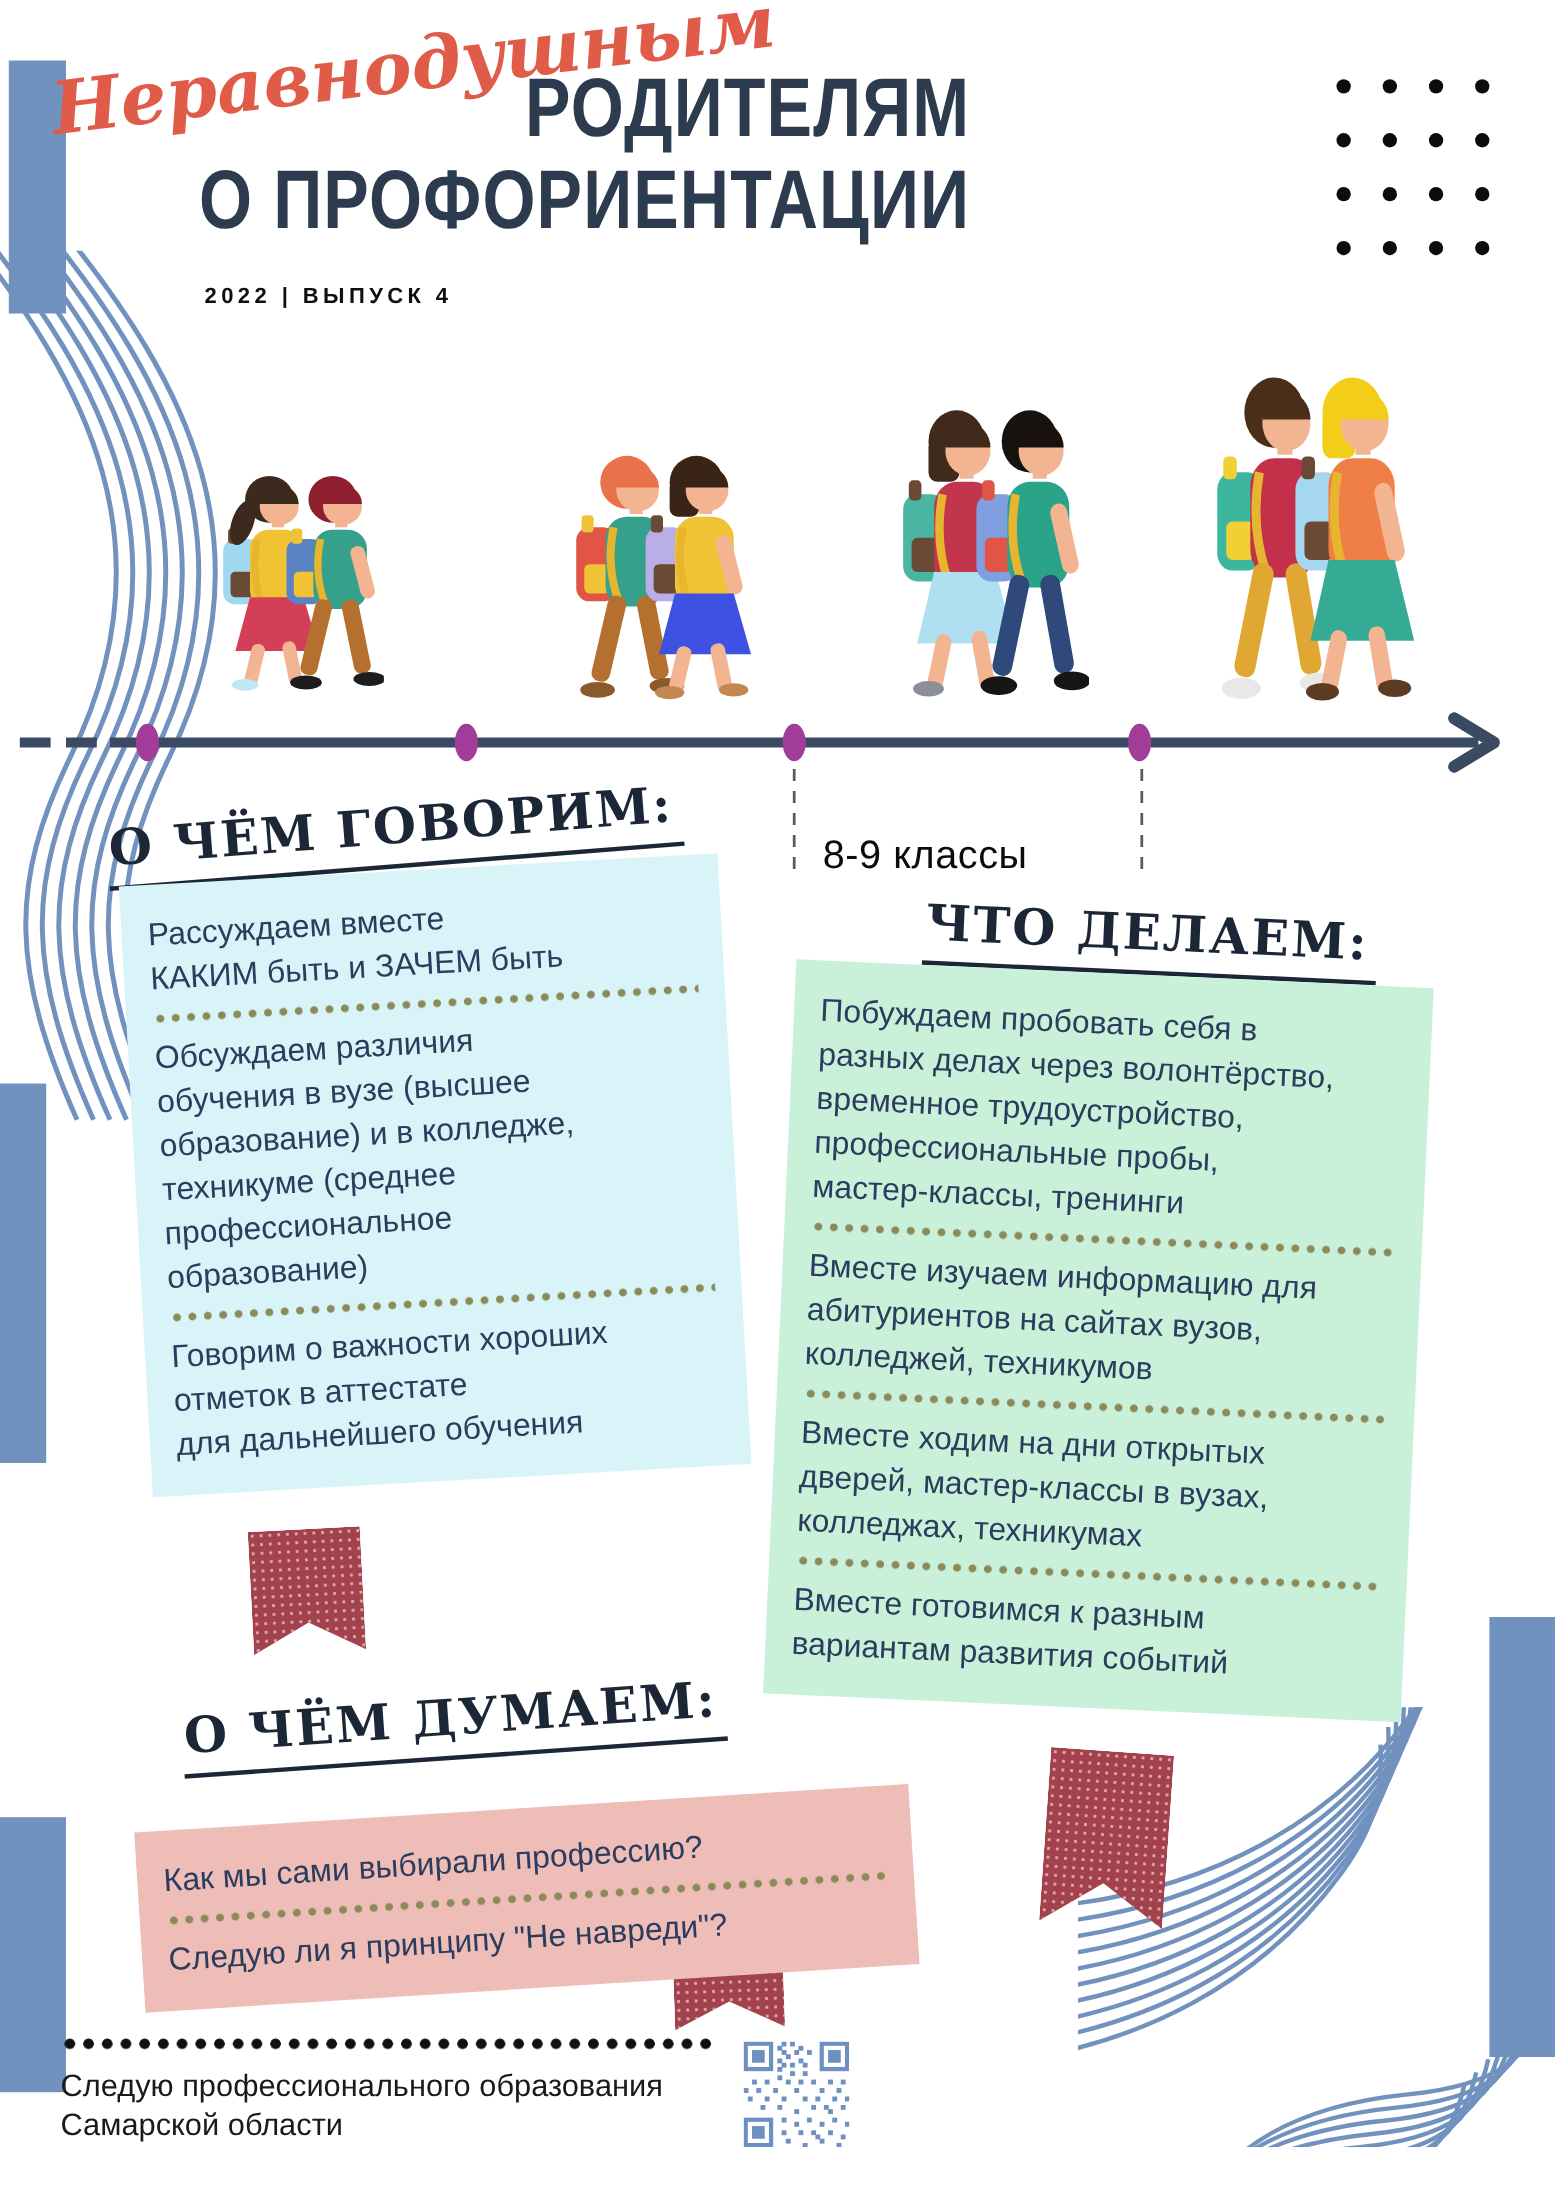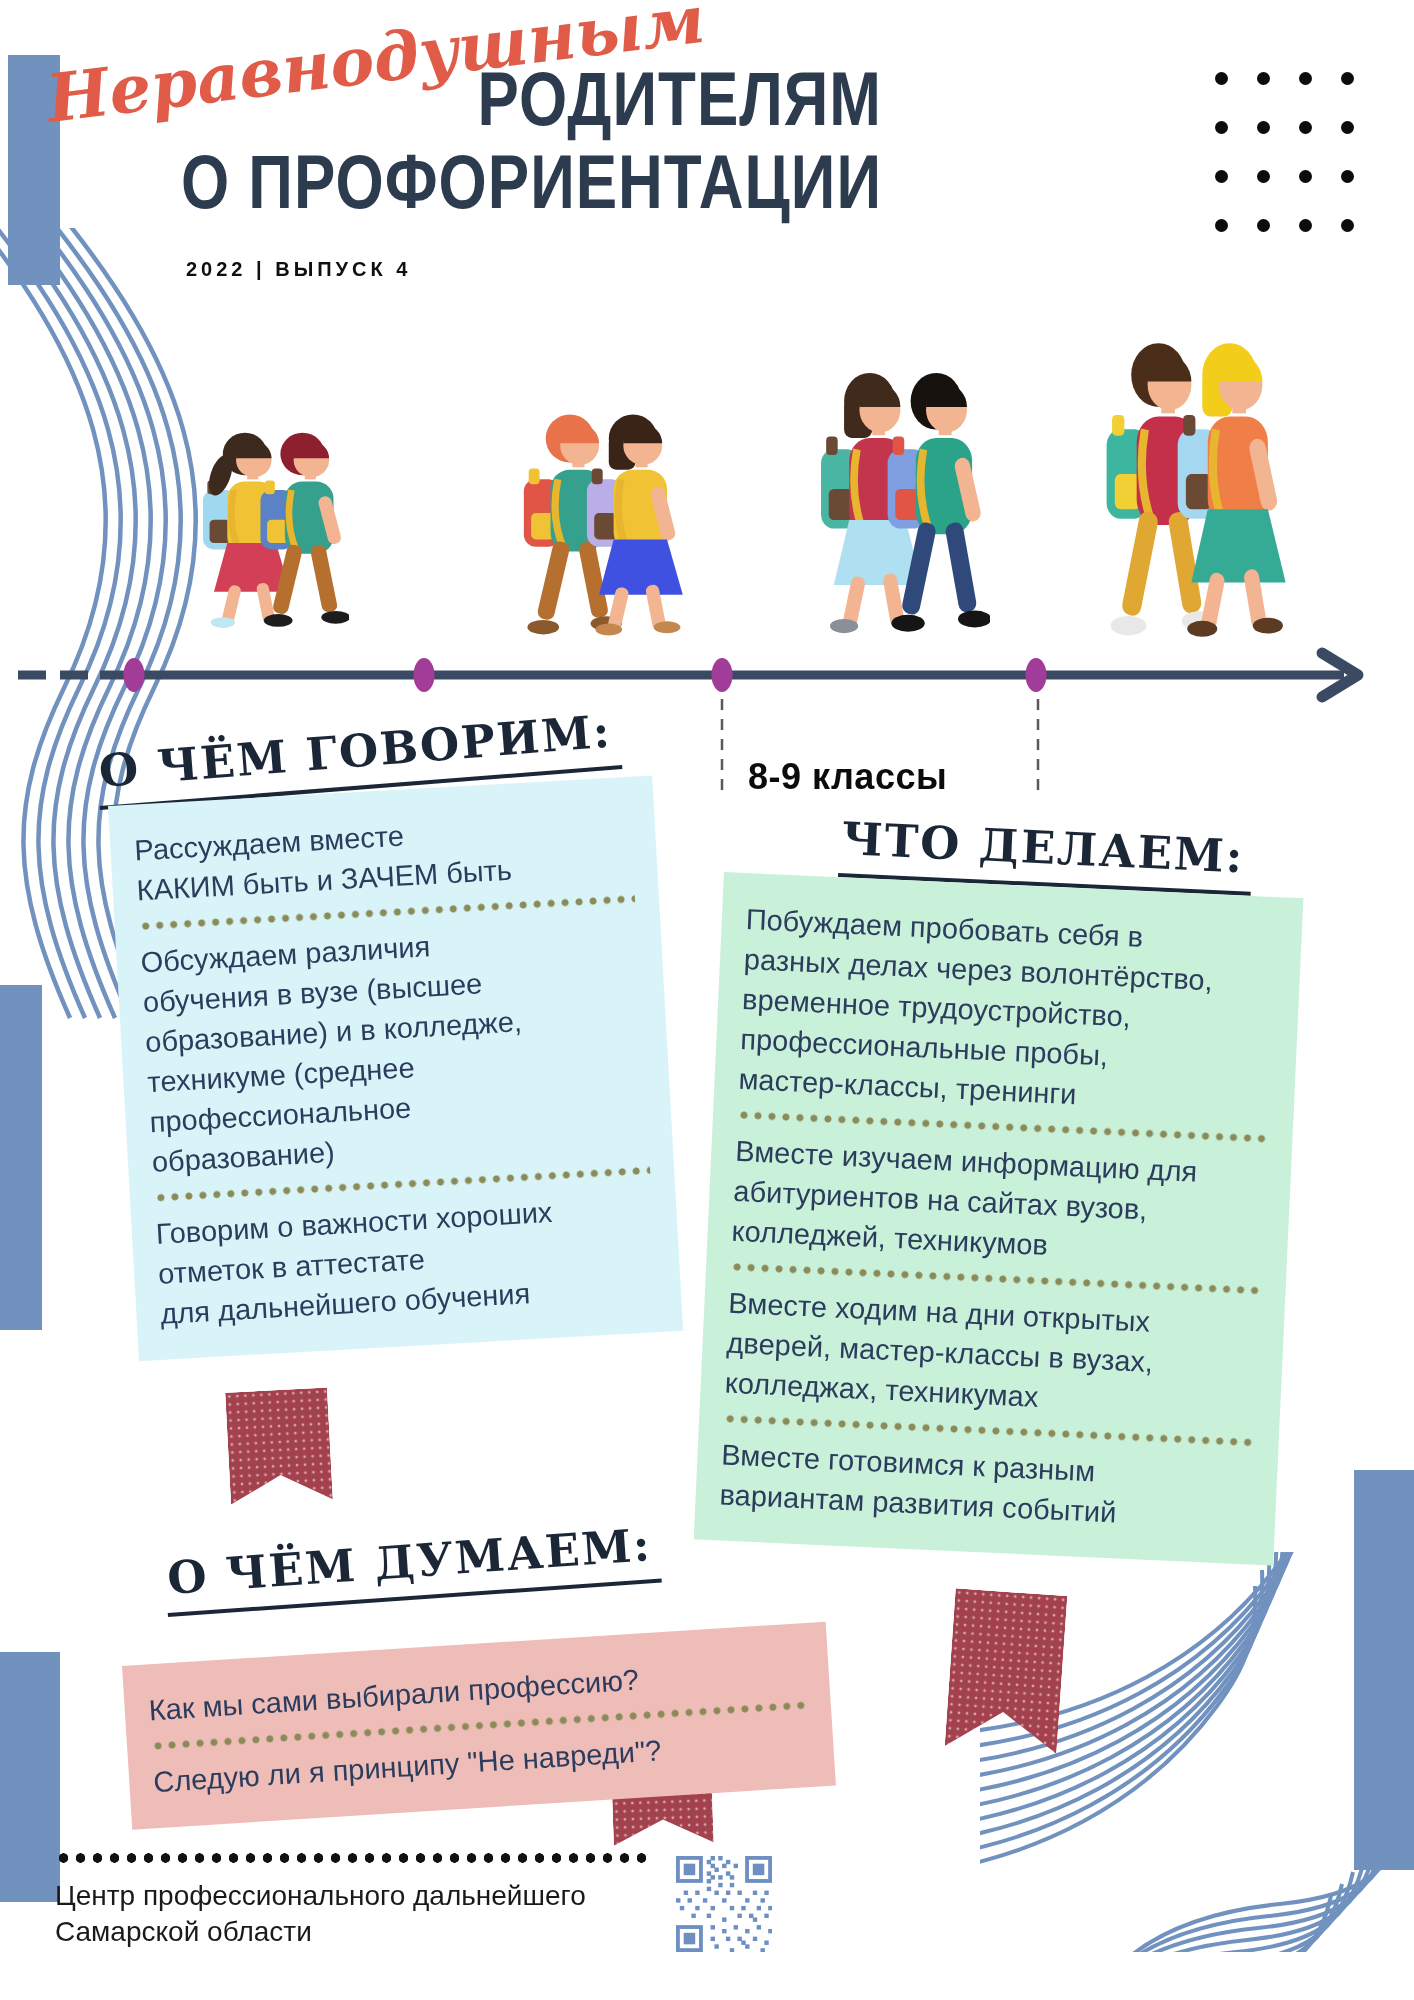--- a/index.html
+++ b/index.html
@@ -24,21 +24,21 @@
     letter-spacing:4px;color:#0f0f0f;white-space:nowrap;}
   #dots-grid{position:absolute;left:1215px;top:72px;display:grid;
     grid-template-columns:repeat(4,42px);grid-auto-rows:49px;}
   #dots-grid span{width:13px;height:13px;border-radius:50%;background:#0c0c0c;display:block;}
 
   
   .kids-svg{position:absolute;}
 
   
   #timeline-svg{position:absolute;left:0;top:639px;}
-  #stage-label{position:absolute;left:748px;top:756px;font-size:36px;font-weight:700;
+  #stage-label{position:absolute;left:748px;top:756px;font-size:36px;font-weight:400;
     color:#0b0b0b;letter-spacing:.5px;white-space:nowrap;}
 
   
   .scratch-head{position:absolute;font-family:"DejaVu Serif",serif;font-weight:bold;
     font-size:45px;letter-spacing:2px;color:#1b2736;border-bottom:4px solid #1b2736;
     padding:0 8px 8px 2px;white-space:nowrap;transform-origin:left bottom;}
   #talk-heading{left:100px;top:745px;transform:rotate(-4.5deg);}
   #do-heading{left:838px;top:812px;transform:rotate(2.6deg);}
   #think-heading{left:168px;top:1552px;transform:rotate(-4deg);}
 
@@ -330,21 +330,21 @@
   </div>
 
   <div class="scratch-head" id="think-heading">О ЧЁМ ДУМАЕМ:</div>
   <div class="note-box" id="think-box">
     <div class="note-item">Как мы сами выбирали профессию?</div>
     <div class="dotted-sep"></div>
     <div class="note-item">Следую ли я принципу "Не навреди"?</div>
   </div>
 
   <div id="footer-dotline"></div>
-  <div id="footer-org">Центр профессионального дальнейшего
+  <div id="footer-org">Следую профессионального образования
 Самарской области</div>
   <svg id="qr-svg" width="96" height="96" viewBox="0 0 25 25">
       <rect x="0" y="0" width="7" height="7" fill="#6e8fc2"></rect>
       <rect x="1" y="1" width="5" height="5" fill="#fff"></rect>
       <rect x="2" y="2" width="3" height="3" fill="#6e8fc2"></rect>
       <rect x="18" y="0" width="7" height="7" fill="#6e8fc2"></rect>
       <rect x="19" y="1" width="5" height="5" fill="#fff"></rect>
       <rect x="20" y="2" width="3" height="3" fill="#6e8fc2"></rect>
       <rect x="0" y="18" width="7" height="7" fill="#6e8fc2"></rect>
       <rect x="1" y="19" width="5" height="5" fill="#fff"></rect>

